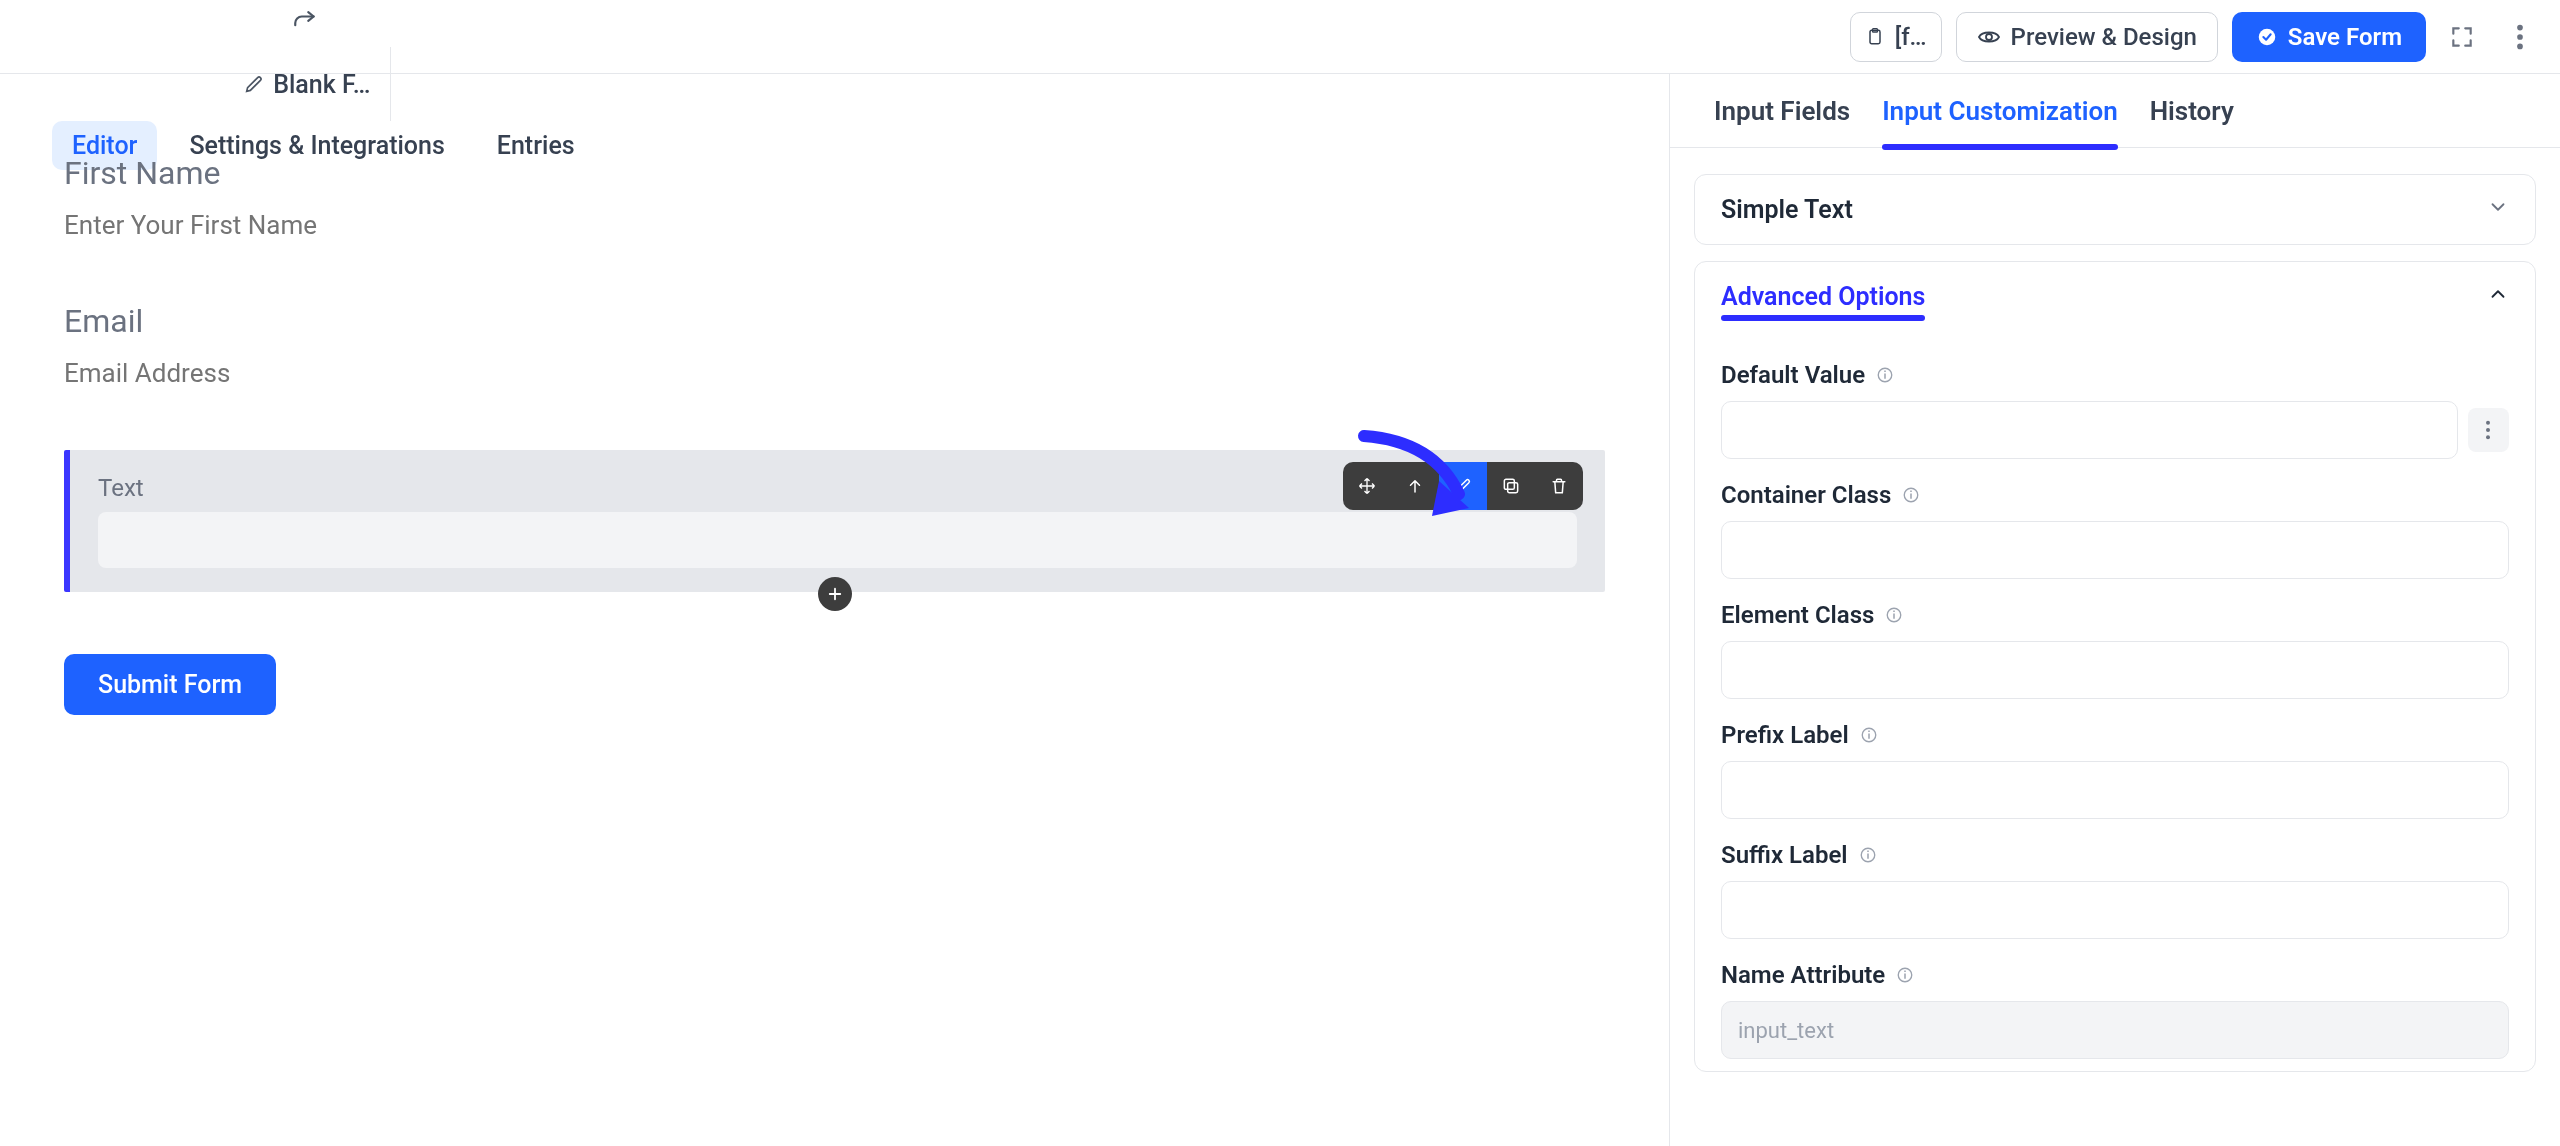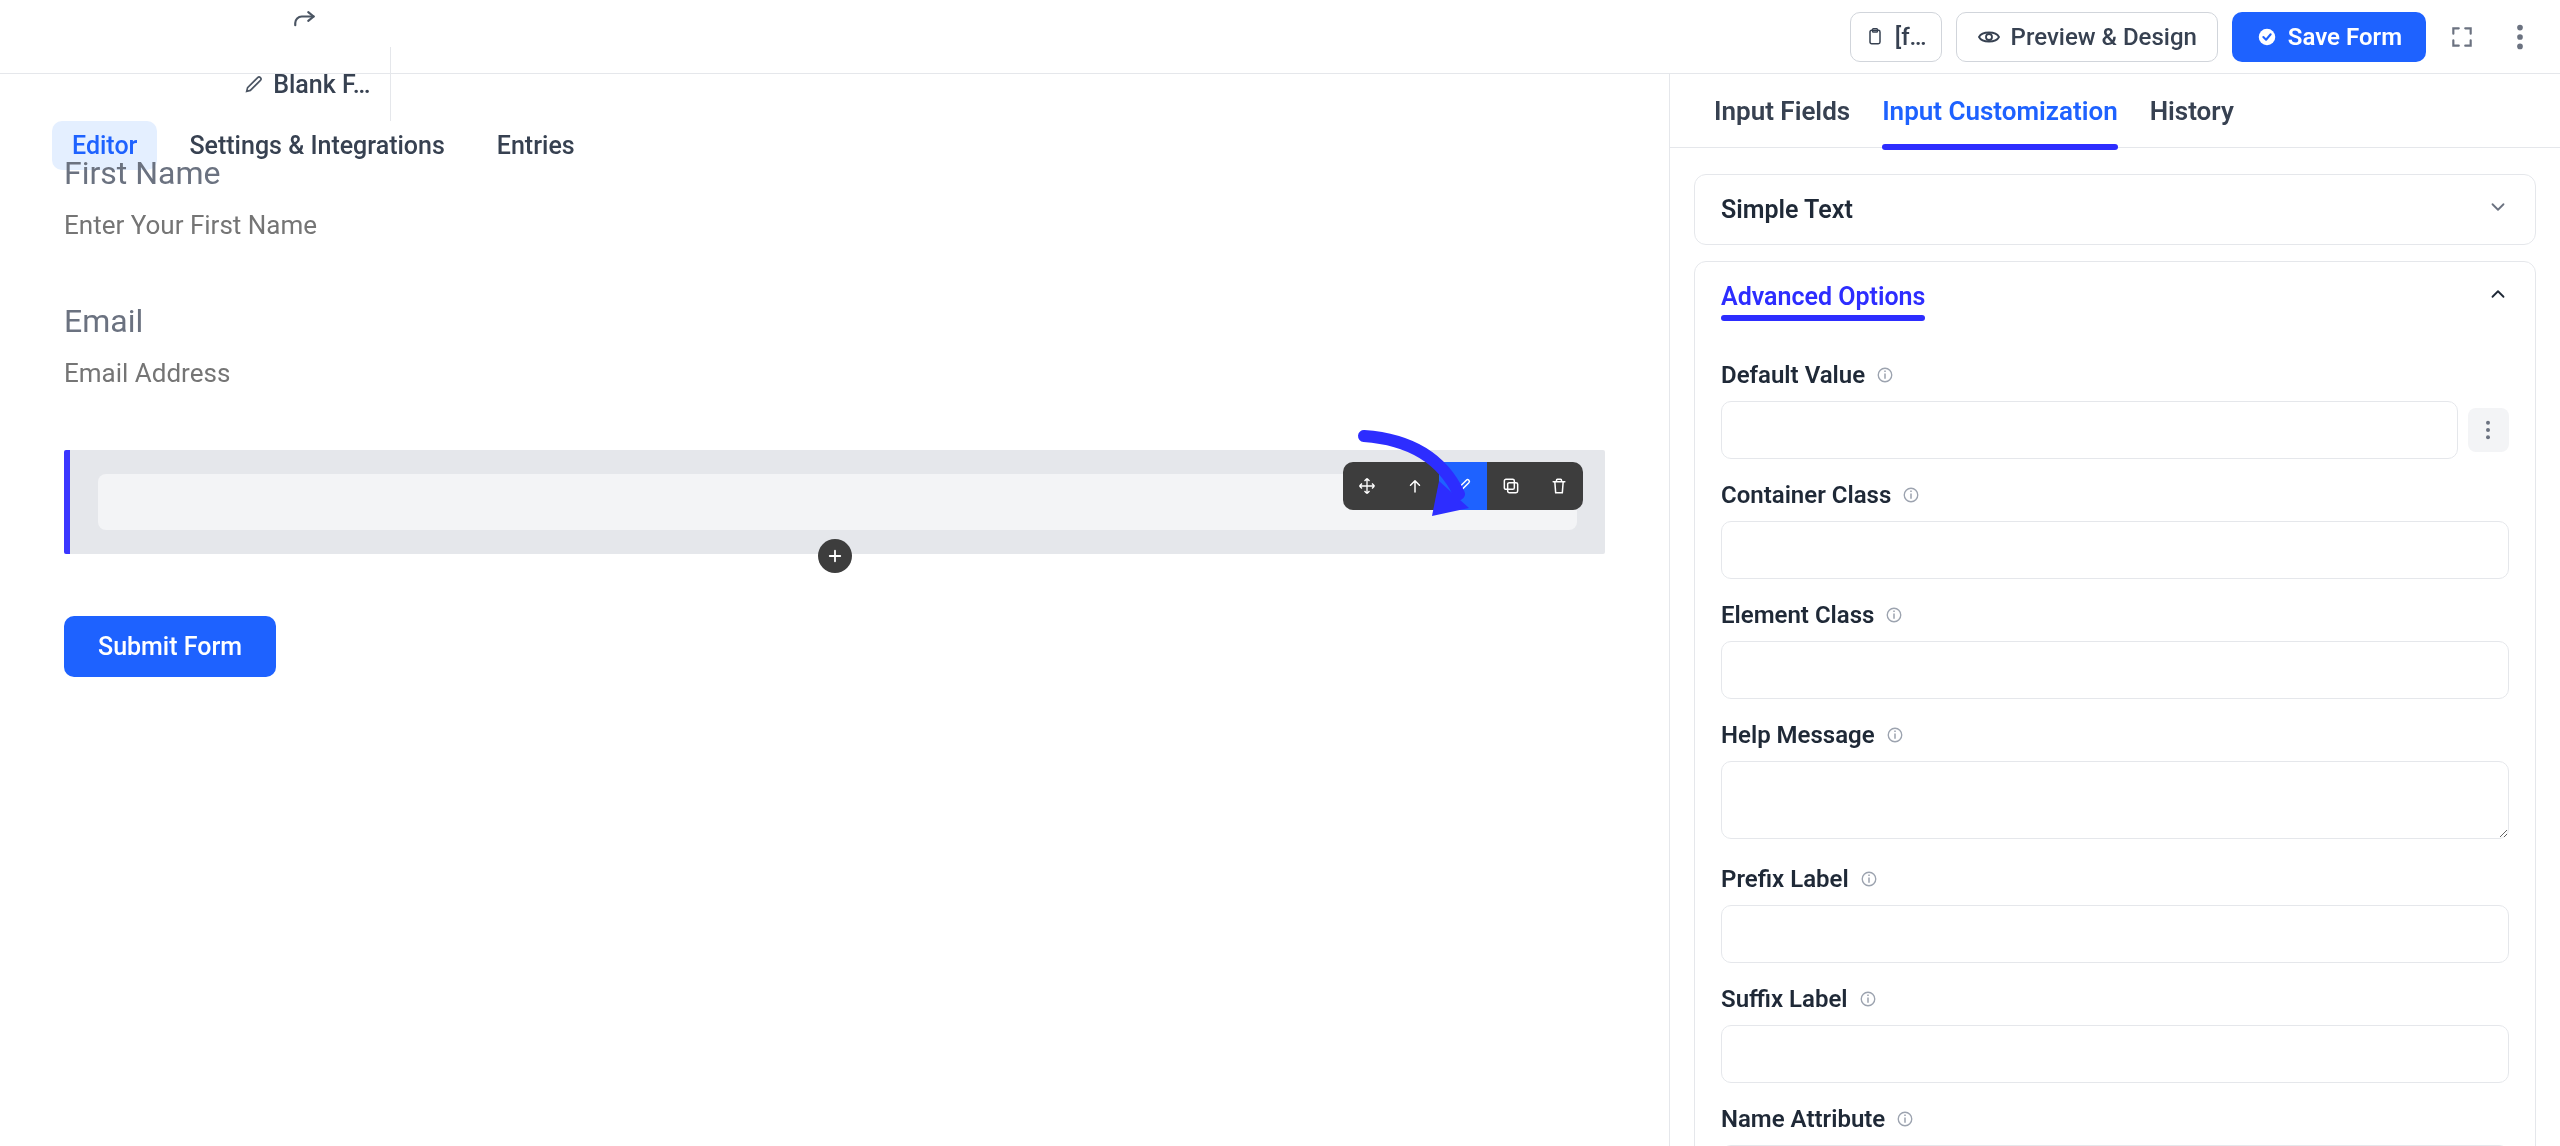--- a/index.html
+++ b/index.html
@@ -495,20 +495,21 @@
       <div class="field-label">First Name</div>
       <input class="field-input" placeholder="Enter Your First Name" style="">
     </div>
 
     <div class="field-block">
       <div class="field-label">Email</div>
       <input class="field-input" placeholder="Email Address" style="">
     </div>
 
     <div class="selected-field">
+      <div class="field-label">Text</div>
       <input class="selected-input" style="">
 
       <div class="toolbar-float">
         <div class="tf-btn">
           <svg width="20" height="20" viewBox="0 0 24 24" fill="none">
               <path d="M12 3 L9 6 M12 3 L15 6 M12 3 V21 M12 21 L9 18 M12 21 L15 18 M3 12 L6 9 M3 12 L6 15 M3 12 H21 M21 12 L18 9 M21 12 L18 15" stroke="currentColor" stroke-width="1.6"></path>
             </svg>
         </div>
         <div class="tf-btn">
           <svg width="18" height="20" viewBox="0 0 24 24" fill="none">
@@ -623,33 +624,20 @@
                   <svg width="18" height="18" viewBox="0 0 24 24">
                     <circle cx="12" cy="12" r="9" stroke="currentColor" stroke-width="1.8" fill="none"></circle>
                     <rect x="11" y="10" width="2" height="7" fill="currentColor"></rect>
                     <rect x="11" y="6" width="2" height="2" fill="currentColor"></rect>
                   </svg>
                 </span>
             </div>
             <input class="panel-input" style="">
           </div>
 
-          <div class="panel-field">
-            <div class="panel-label">
-              <span>Help Message</span>
-              <span class="info-ico">
-                  <svg width="18" height="18" viewBox="0 0 24 24">
-                    <circle cx="12" cy="12" r="9" stroke="currentColor" stroke-width="1.8" fill="none"></circle>
-                    <rect x="11" y="10" width="2" height="7" fill="currentColor"></rect>
-                    <rect x="11" y="6" width="2" height="2" fill="currentColor"></rect>
-                  </svg>
-                </span>
-            </div>
-            <textarea class="panel-input textarea" style=""></textarea>
-          </div>
 
           <div class="panel-field">
             <div class="panel-label">
               <span>Prefix Label</span>
               <span class="info-ico">
                   <svg width="18" height="18" viewBox="0 0 24 24">
                     <circle cx="12" cy="12" r="9" stroke="currentColor" stroke-width="1.8" fill="none"></circle>
                     <rect x="11" y="10" width="2" height="7" fill="currentColor"></rect>
                     <rect x="11" y="6" width="2" height="2" fill="currentColor"></rect>
                   </svg>

